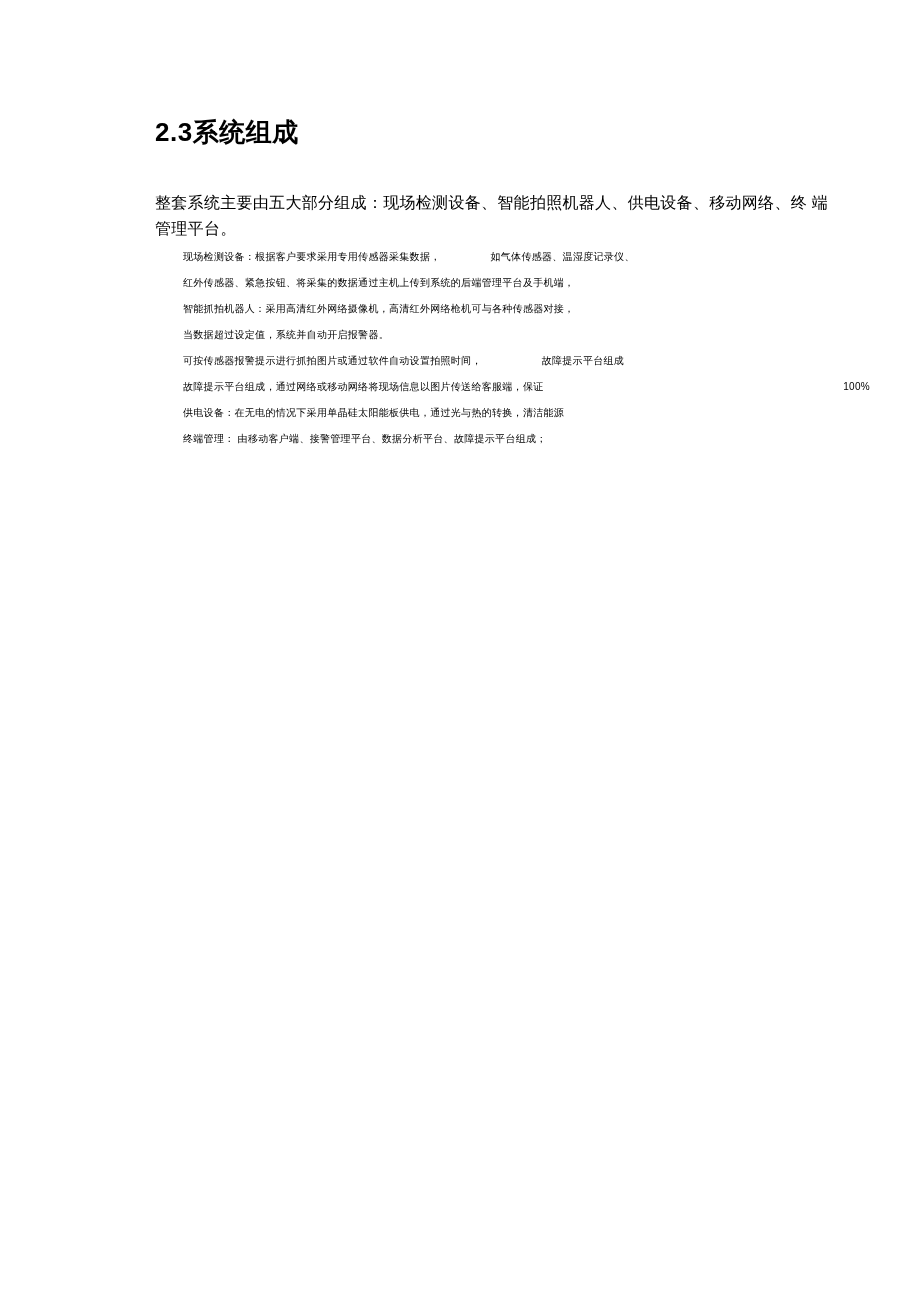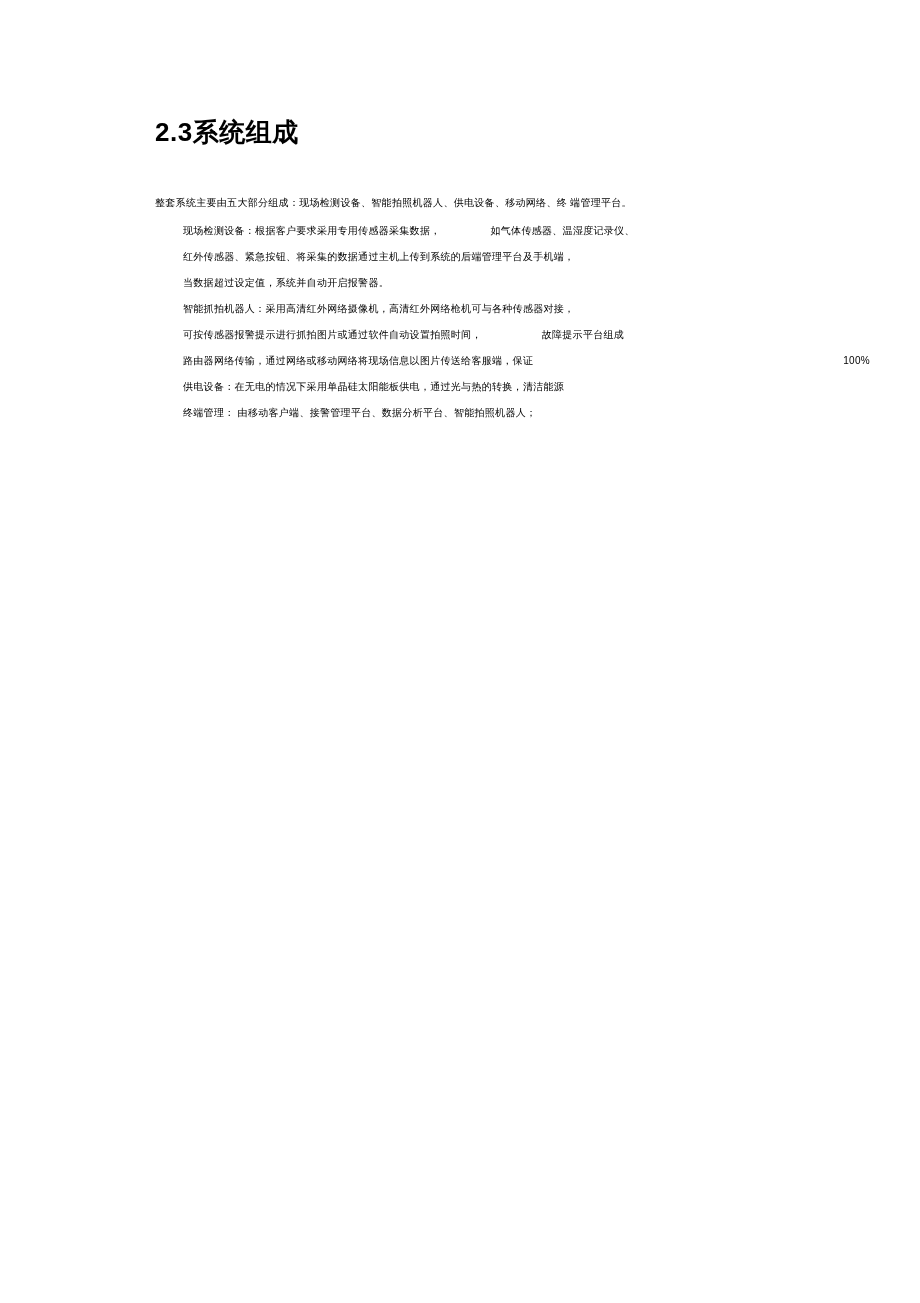--- a/index.html
+++ b/index.html
@@ -16,21 +16,21 @@
       color: #000000;
     }
     .heading {
       font-size: 26px;
       font-weight: bold;
       margin-bottom: 40px;
       font-family: Arial, "Microsoft YaHei", sans-serif;
       letter-spacing: 0.5px;
     }
     .intro-line {
-      font-size: 10px;
+      font-size: 16px;
       line-height: 26px;
       margin-bottom: 2px;
       letter-spacing: 0.3px;
     }
     .body-block {
       padding-left: 28px;
       font-size: 10px;
       line-height: 26px;
       letter-spacing: 0.3px;
     }
@@ -60,23 +60,23 @@
 
 <div class="heading">2.3系统组成</div>
 
 <div class="intro-line">整套系统主要由五大部分组成：现场检测设备、智能拍照机器人、供电设备、移动网络、终 端管理平台。</div>
 
 <div class="body-block">
   <div class="body-line">
     <span>现场检测设备：根据客户要求采用专用传感器采集数据，</span><span class="gap-small"></span><span>如气体传感器、温湿度记录仪、</span>
   </div>
   <div class="body-line">红外传感器、紧急按钮、将采集的数据通过主机上传到系统的后端管理平台及手机端，</div>
+  <div class="body-line">智能抓拍机器人：采用高清红外网络摄像机，高清红外网络枪机可与各种传感器对接，</div>
   <div class="body-line">当数据超过设定值，系统并自动开启报警器。</div>
-  <div class="body-line">智能抓拍机器人：采用高清红外网络摄像机，高清红外网络枪机可与各种传感器对接，</div>
   <div class="body-line">
     <span>可按传感器报警提示进行抓拍图片或通过软件自动设置拍照时间，</span><span class="gap-large"></span><span>故障提示平台组成</span>
   </div>
   <div class="body-line">
-    <span>路由器网络传输，通过网络或移动网络将现场信息以图片传送给客服端，保证</span><span class="right-100">100%</span>
+    <span>故障提示平台组成，通过网络或移动网络将现场信息以图片传送给客服端，保证</span><span class="right-100">100%</span>
   </div>
   <div class="body-line">供电设备：在无电的情况下采用单晶硅太阳能板供电，通过光与热的转换，清洁能源</div>
-  <div class="body-line">终端管理： 由移动客户端、接警管理平台、数据分析平台、智能拍照机器人；</div>
+  <div class="body-line">终端管理： 由移动客户端、接警管理平台、数据分析平台、故障提示平台组成；</div>
 </div>
 
 </body></html>

